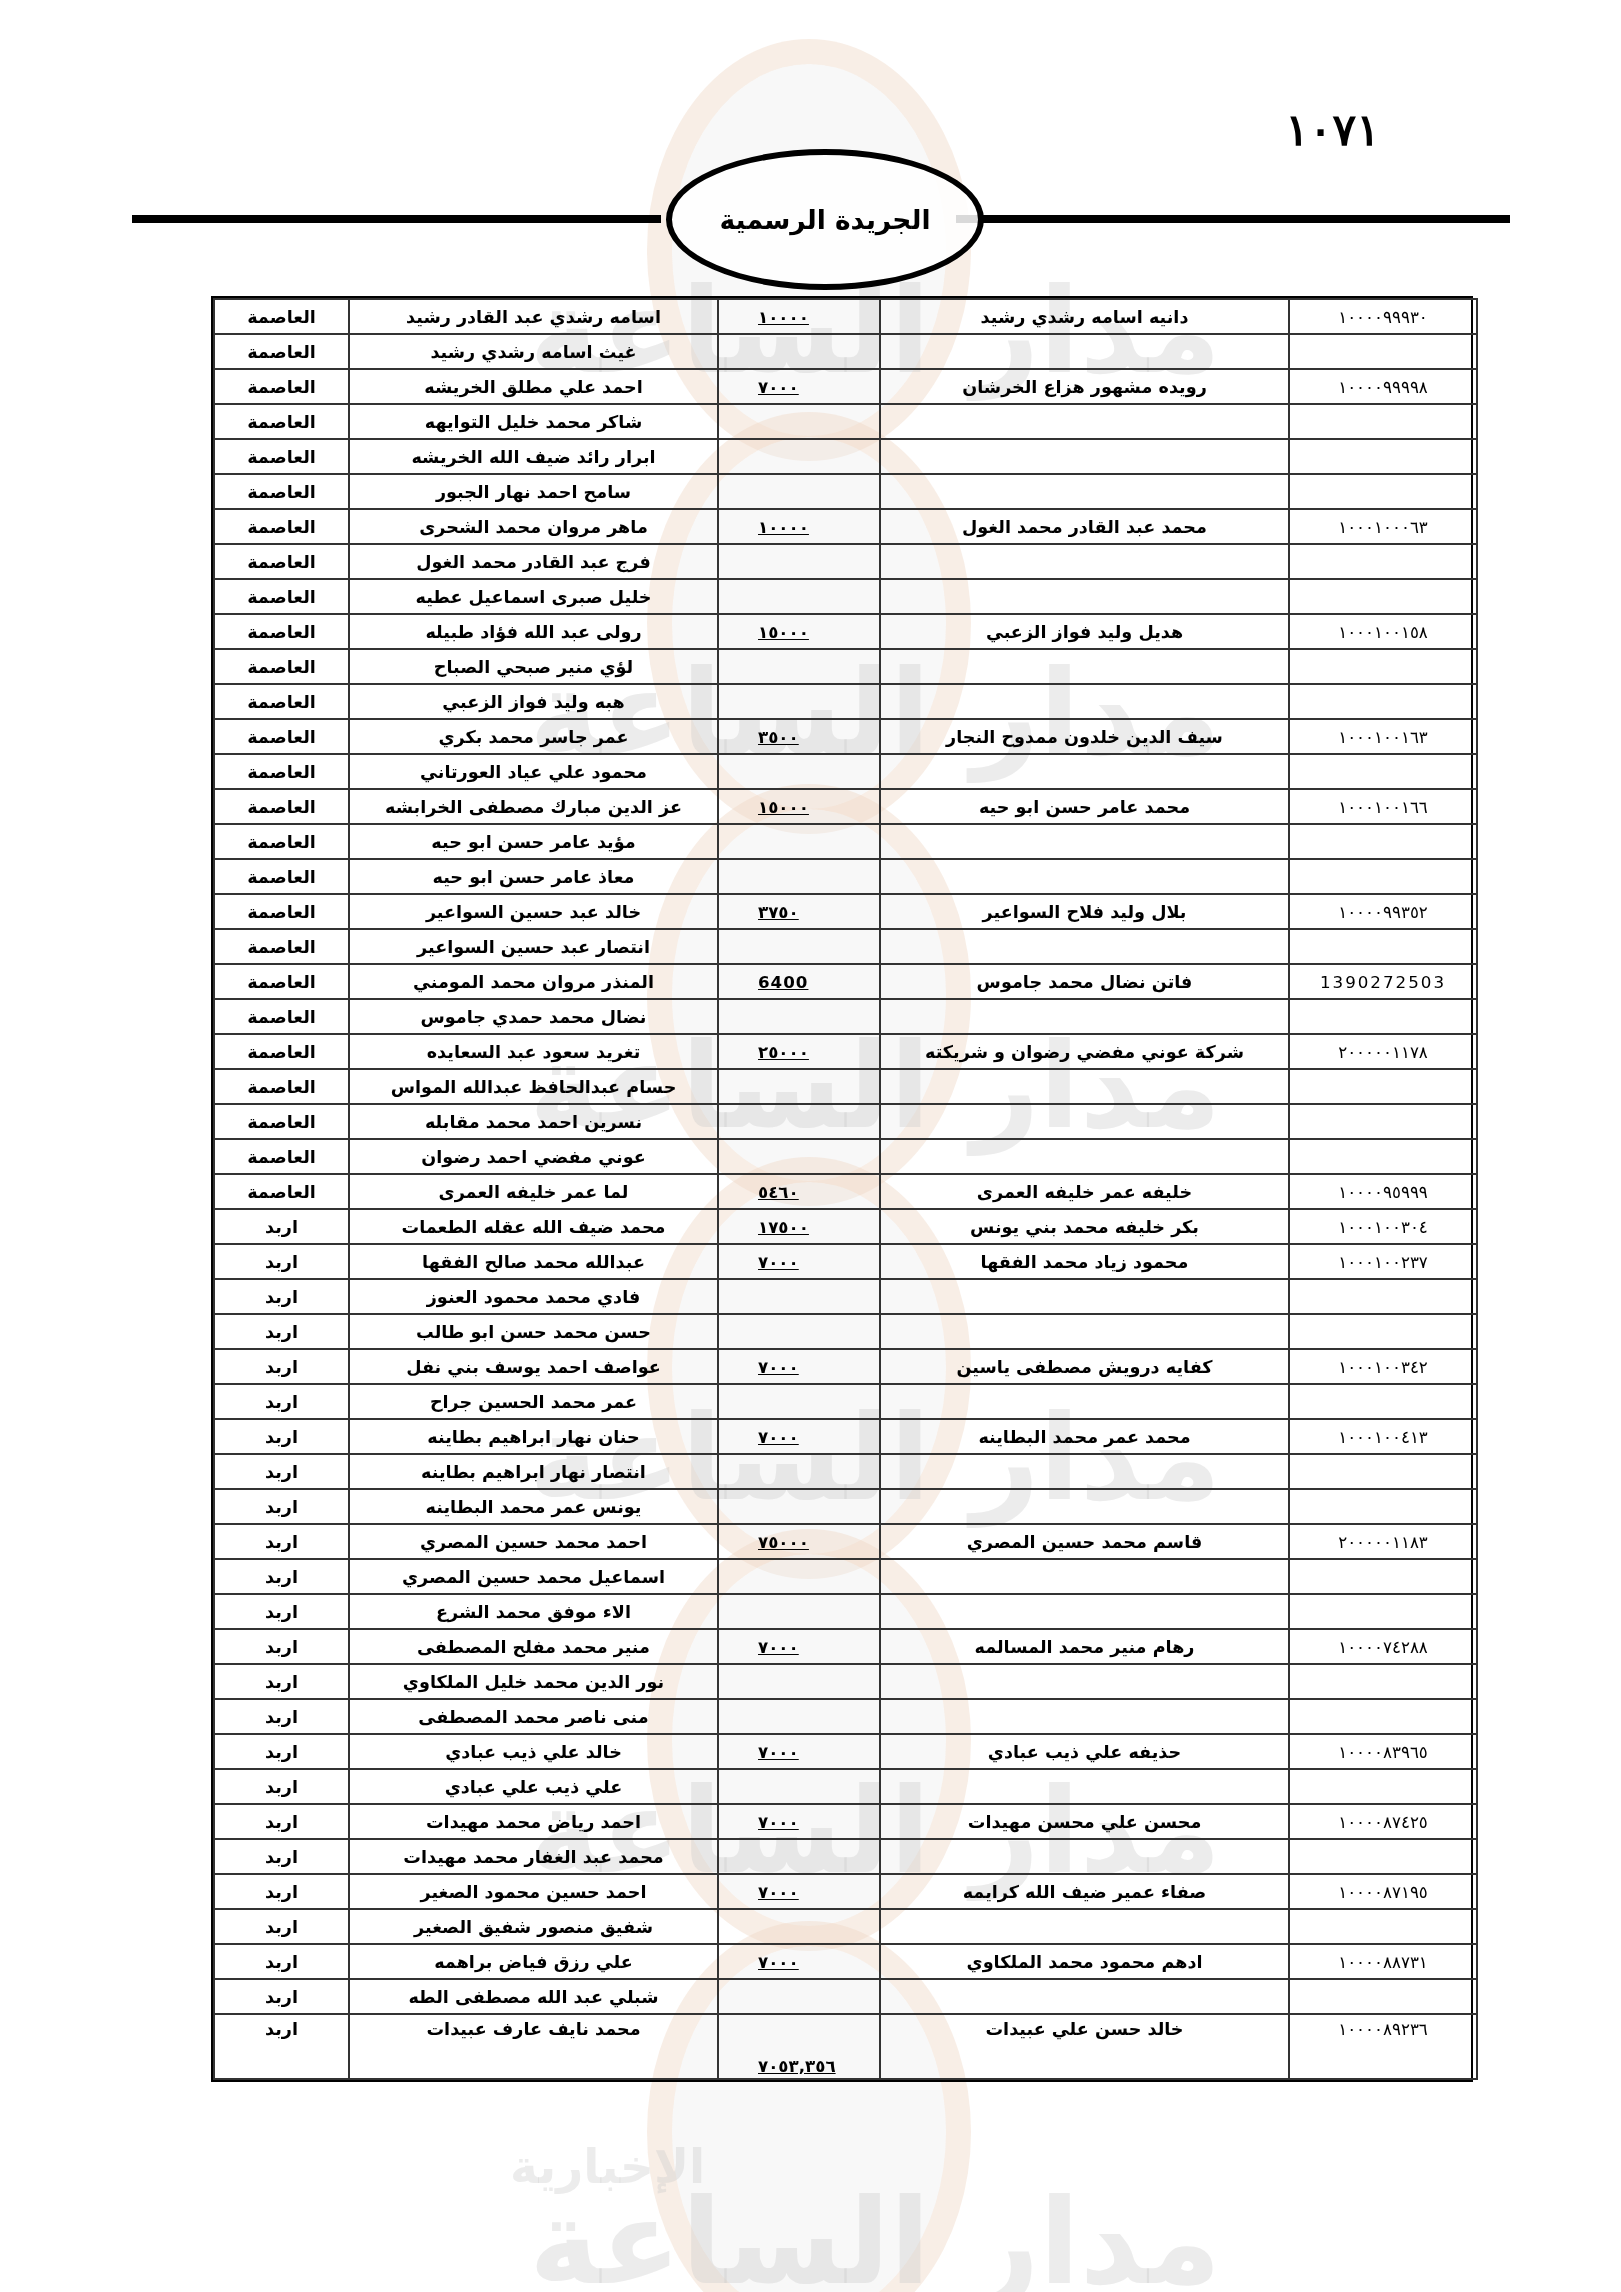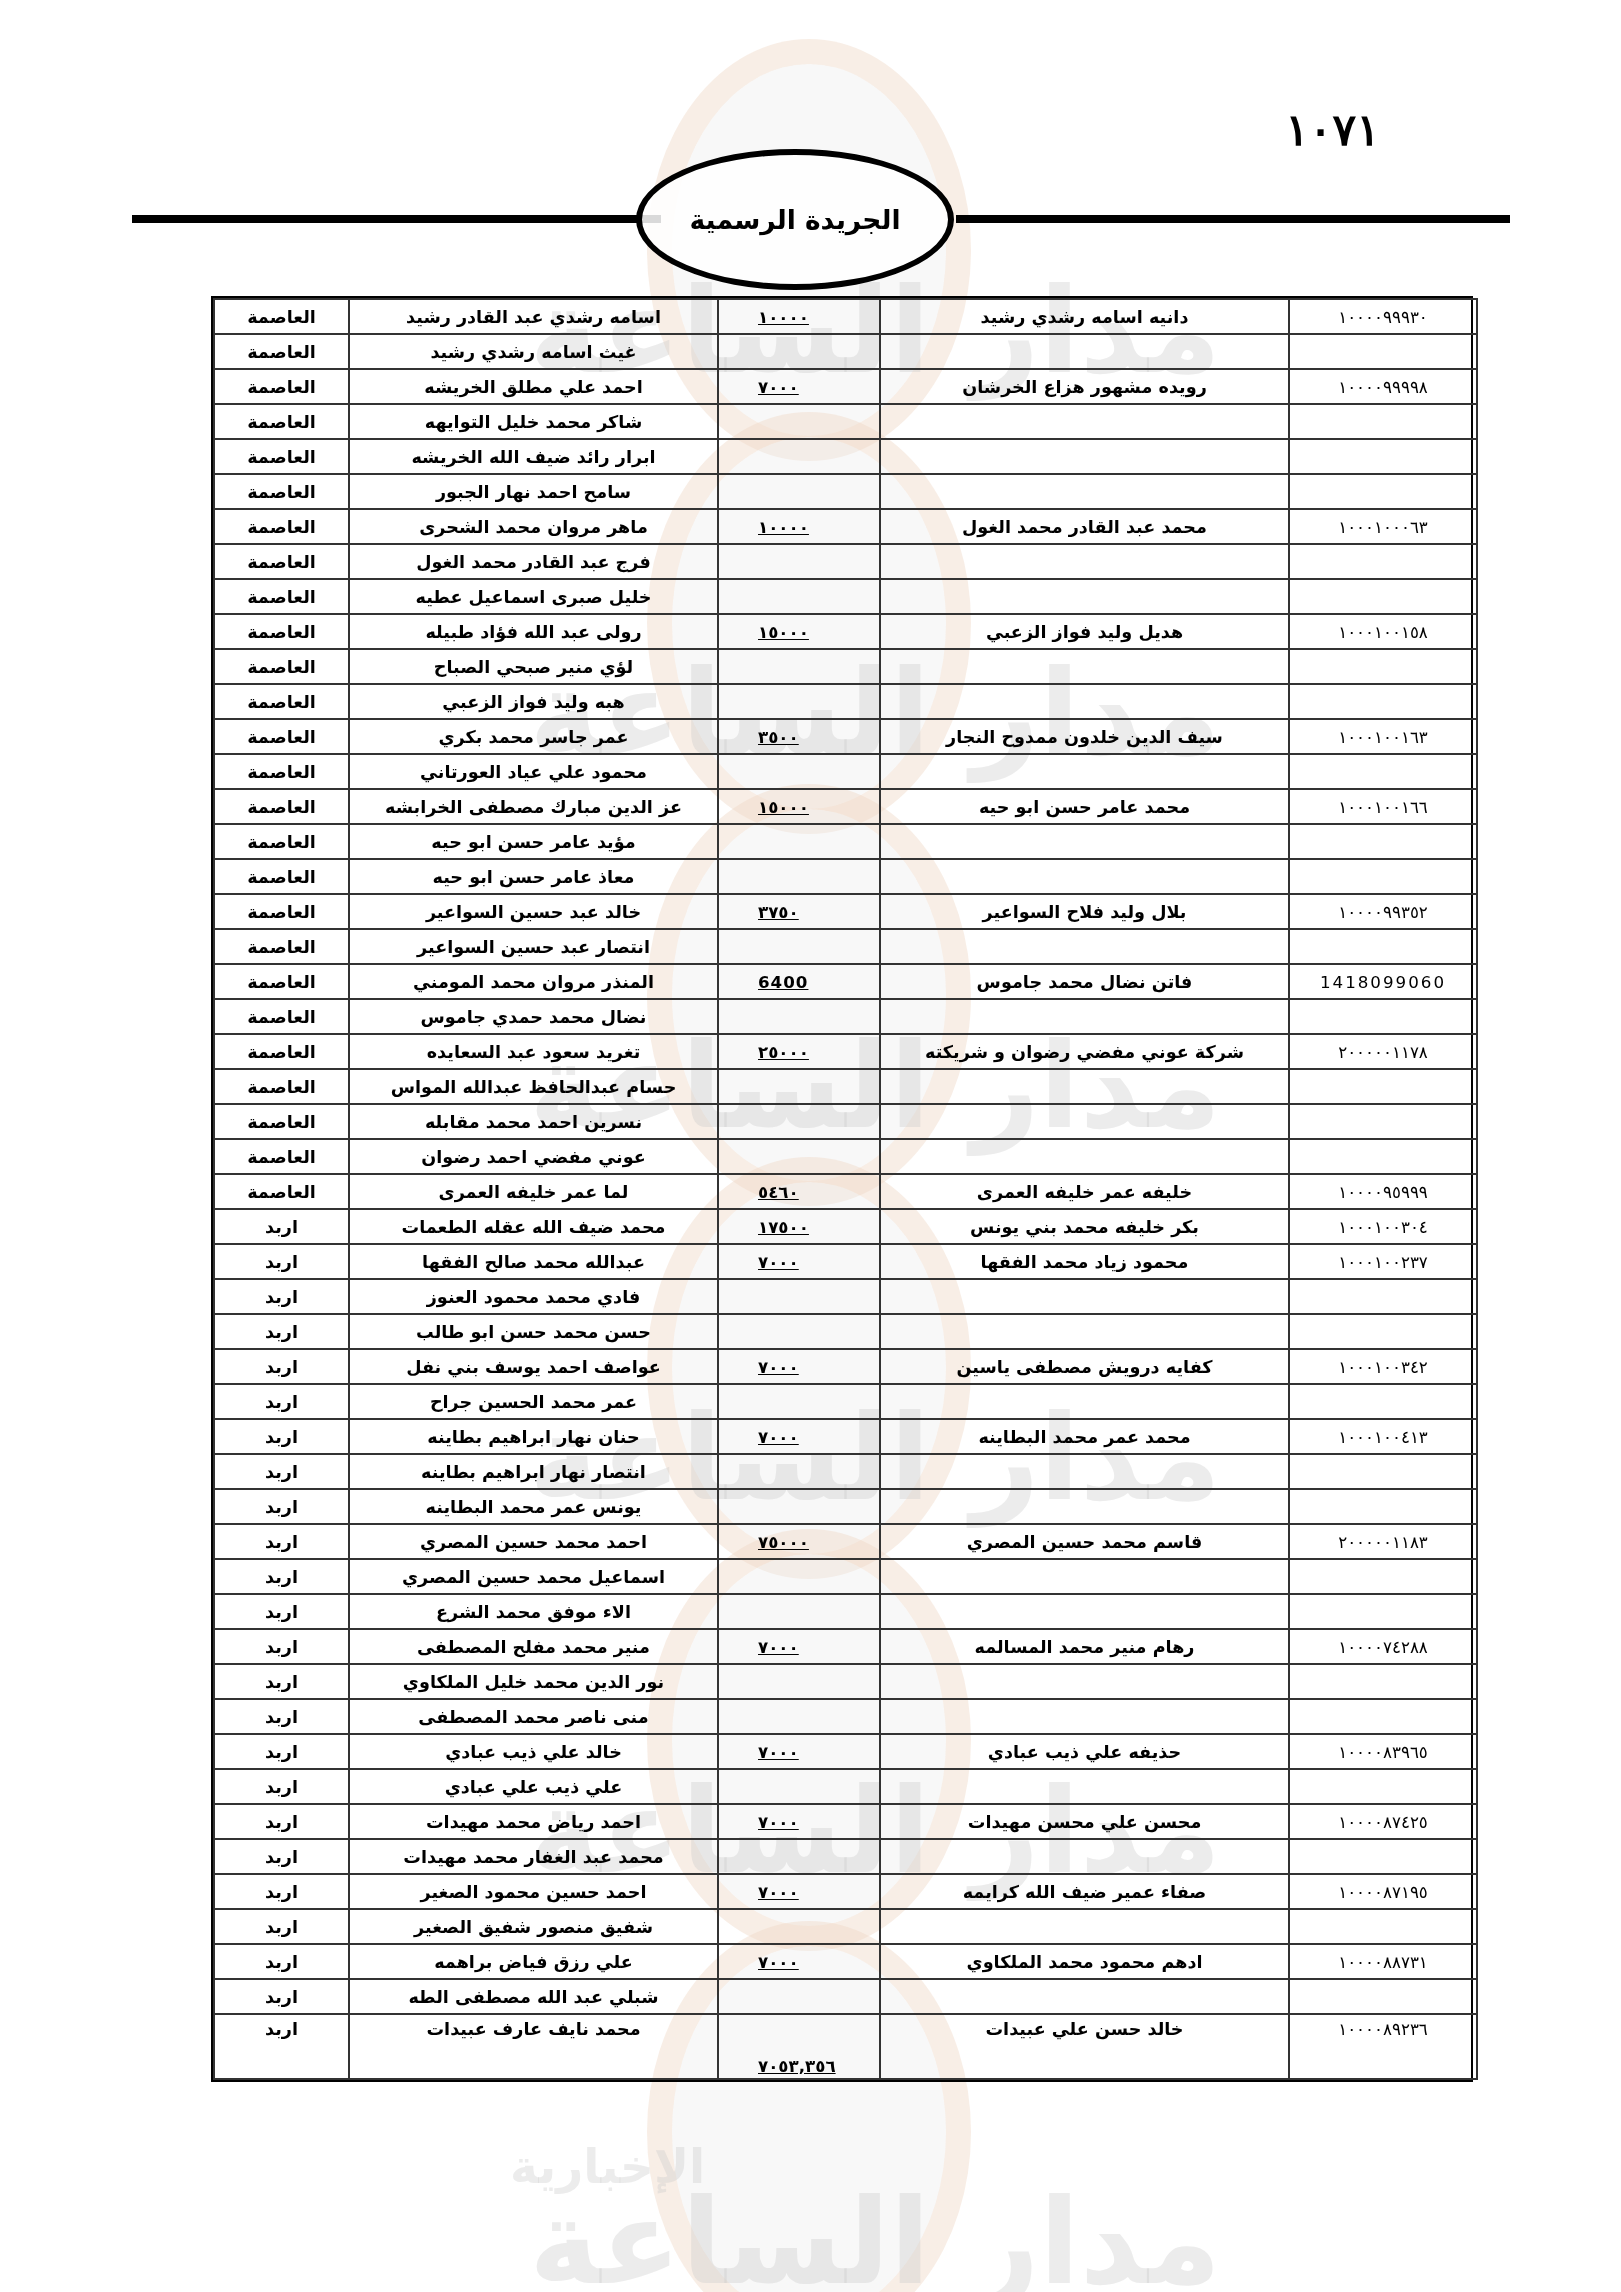--- a/index.html
+++ b/index.html
@@ -4,21 +4,21 @@
 <style>
   html, body { margin:0; padding:0; background:#ffffff; }
   body { width:1621px; height:2293px; position:relative; overflow:hidden; font-family:"DejaVu Sans", sans-serif; }
   .wm { position:absolute; pointer-events:none; }
   .wm-ring { border-radius:50%; border:25.5px solid rgba(245,170,110,0.13); background:rgba(235,235,235,0.35); }
   .wm-text { color:rgba(200,200,200,0.35); font-weight:bold; font-family:"DejaVu Sans", sans-serif; direction:rtl; white-space:nowrap;margin-top:17px; }
   .page-number { position:absolute; left:1259px; top:96px; width:147px; height:67px; font-family:"DejaVu Serif", serif; font-size:44px; font-weight:bold; line-height:67px; text-align:center; color:#000; letter-spacing:2px; }
   .rule { position:absolute; top:215px; height:7.8px; background:#000; }
   .rule.left { left:132px; width:529px; }
   .rule.right { left:956px; width:554px; }
-  .masthead { position:absolute; left:636px; top:149px; width:306px; height:129px; border:6.9px solid #000; border-radius:50%; background:rgba(255,255,255,0.85); display:flex; align-items:center; justify-content:center; }
+  .masthead { position:absolute; left:666px; top:149px; width:306px; height:129px; border:6.9px solid #000; border-radius:50%; background:rgba(255,255,255,0.85); display:flex; align-items:center; justify-content:center; }
   .masthead span { font-size:26.5px; font-weight:bold; color:#000; direction:rtl; }
   .table-wrap { position:absolute; left:211px; top:296px; width:1262px; border:2.9px double #000; box-sizing:border-box; }
   table { width:100%; border-collapse:collapse; table-layout:fixed; direction:rtl; }
   td { border:2.9px double #333; height:35px; box-sizing:border-box; padding:0 3.9px; font-size:17.6px; font-weight:bold; text-align:center; color:#000; overflow:hidden; white-space:nowrap; vertical-align:middle; }
   td.num { font-family:"DejaVu Sans", sans-serif; font-weight:normal; font-size:16.7px; letter-spacing:2px; }
   td.amt { text-align:left; padding-left:39px; font-weight:bold; letter-spacing:1px;text-decoration:underline; }
   tr.last td { height:65px; vertical-align:top; padding-top:3.9px; }
   tr.last td.amt { vertical-align:middle; padding-top:38px; }
 </style>
 </head>
@@ -182,21 +182,21 @@
           <td>العاصمة</td>
         </tr>
         <tr>
           <td class="num"></td>
           <td></td>
           <td class="num amt"></td>
           <td>انتصار عبد حسين السواعير</td>
           <td>العاصمة</td>
         </tr>
         <tr>
-          <td class="num">1418099060</td>
+          <td class="num">1390272503</td>
           <td>فاتن نضال محمد جاموس</td>
           <td class="num amt">6400</td>
           <td>المنذر مروان محمد المومني</td>
           <td>العاصمة</td>
         </tr>
         <tr>
           <td class="num"></td>
           <td></td>
           <td class="num amt"></td>
           <td>نضال محمد حمدي جاموس</td>

